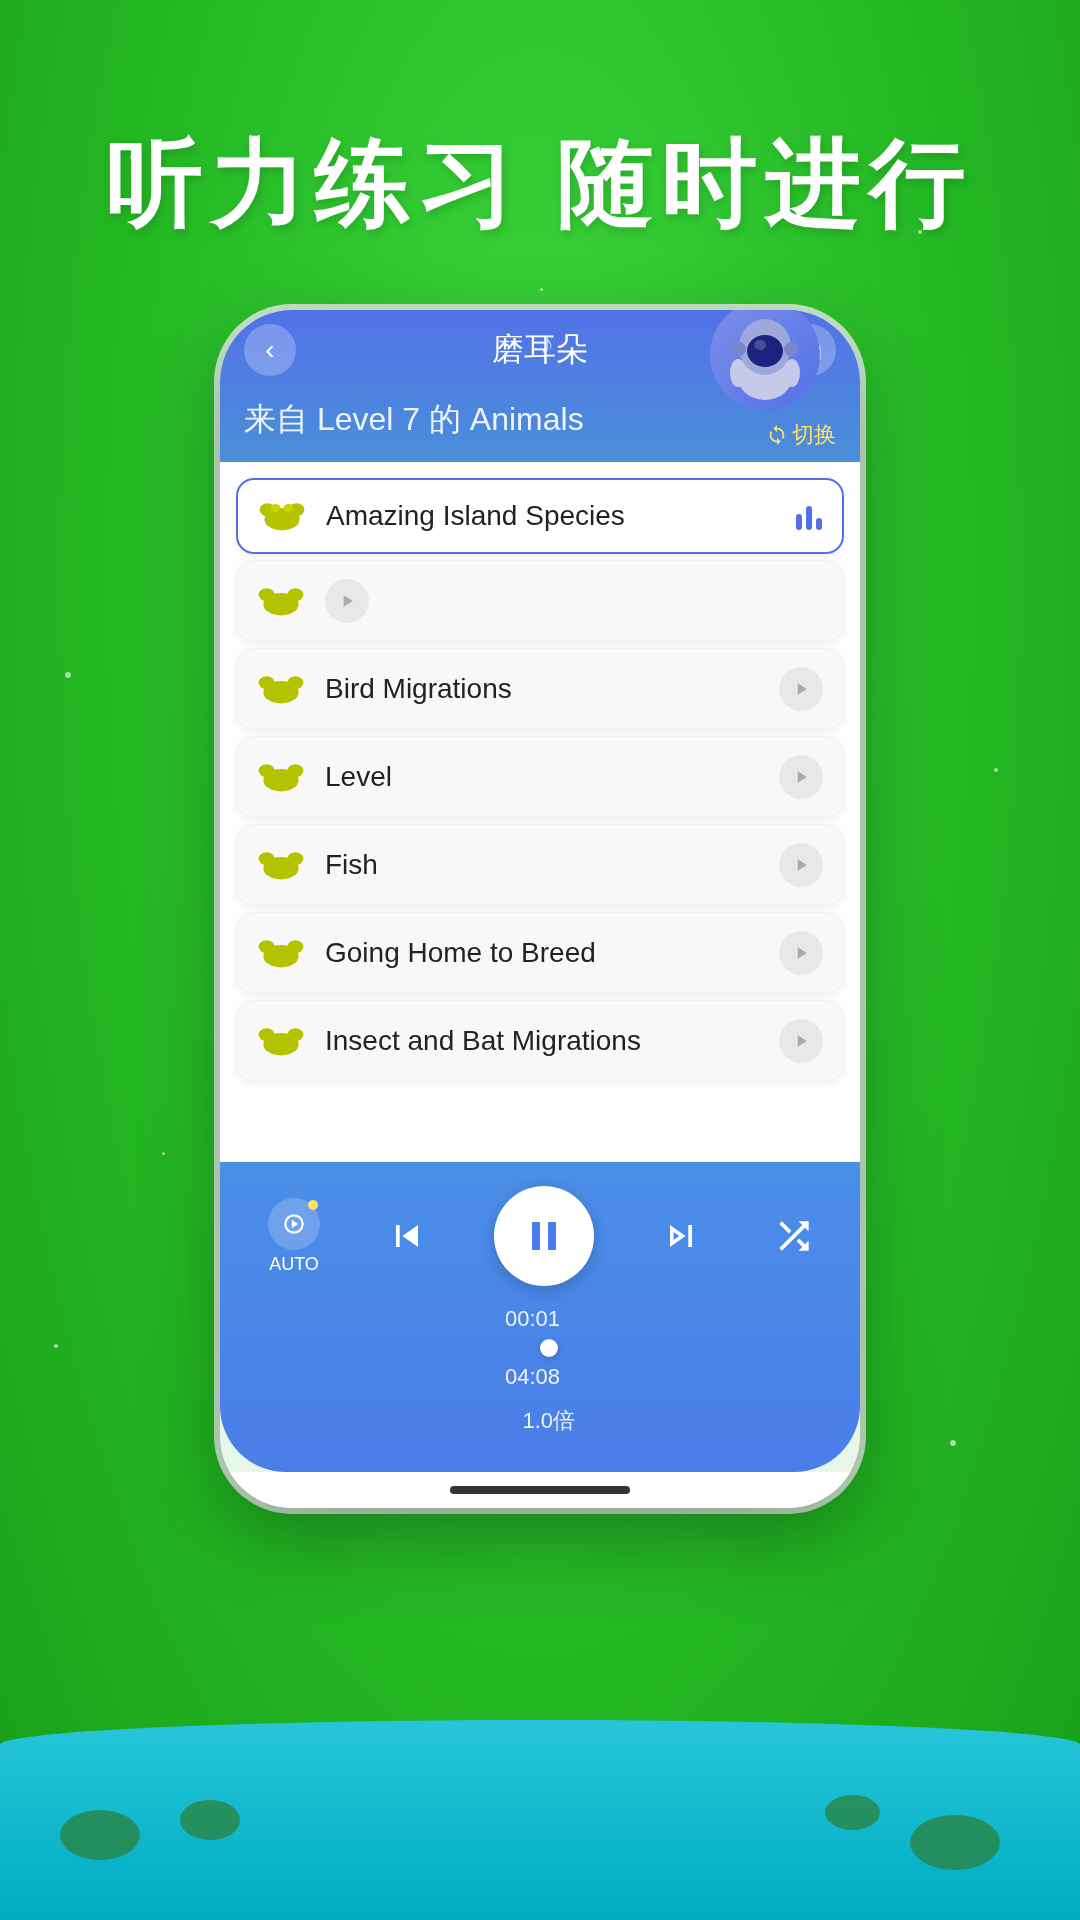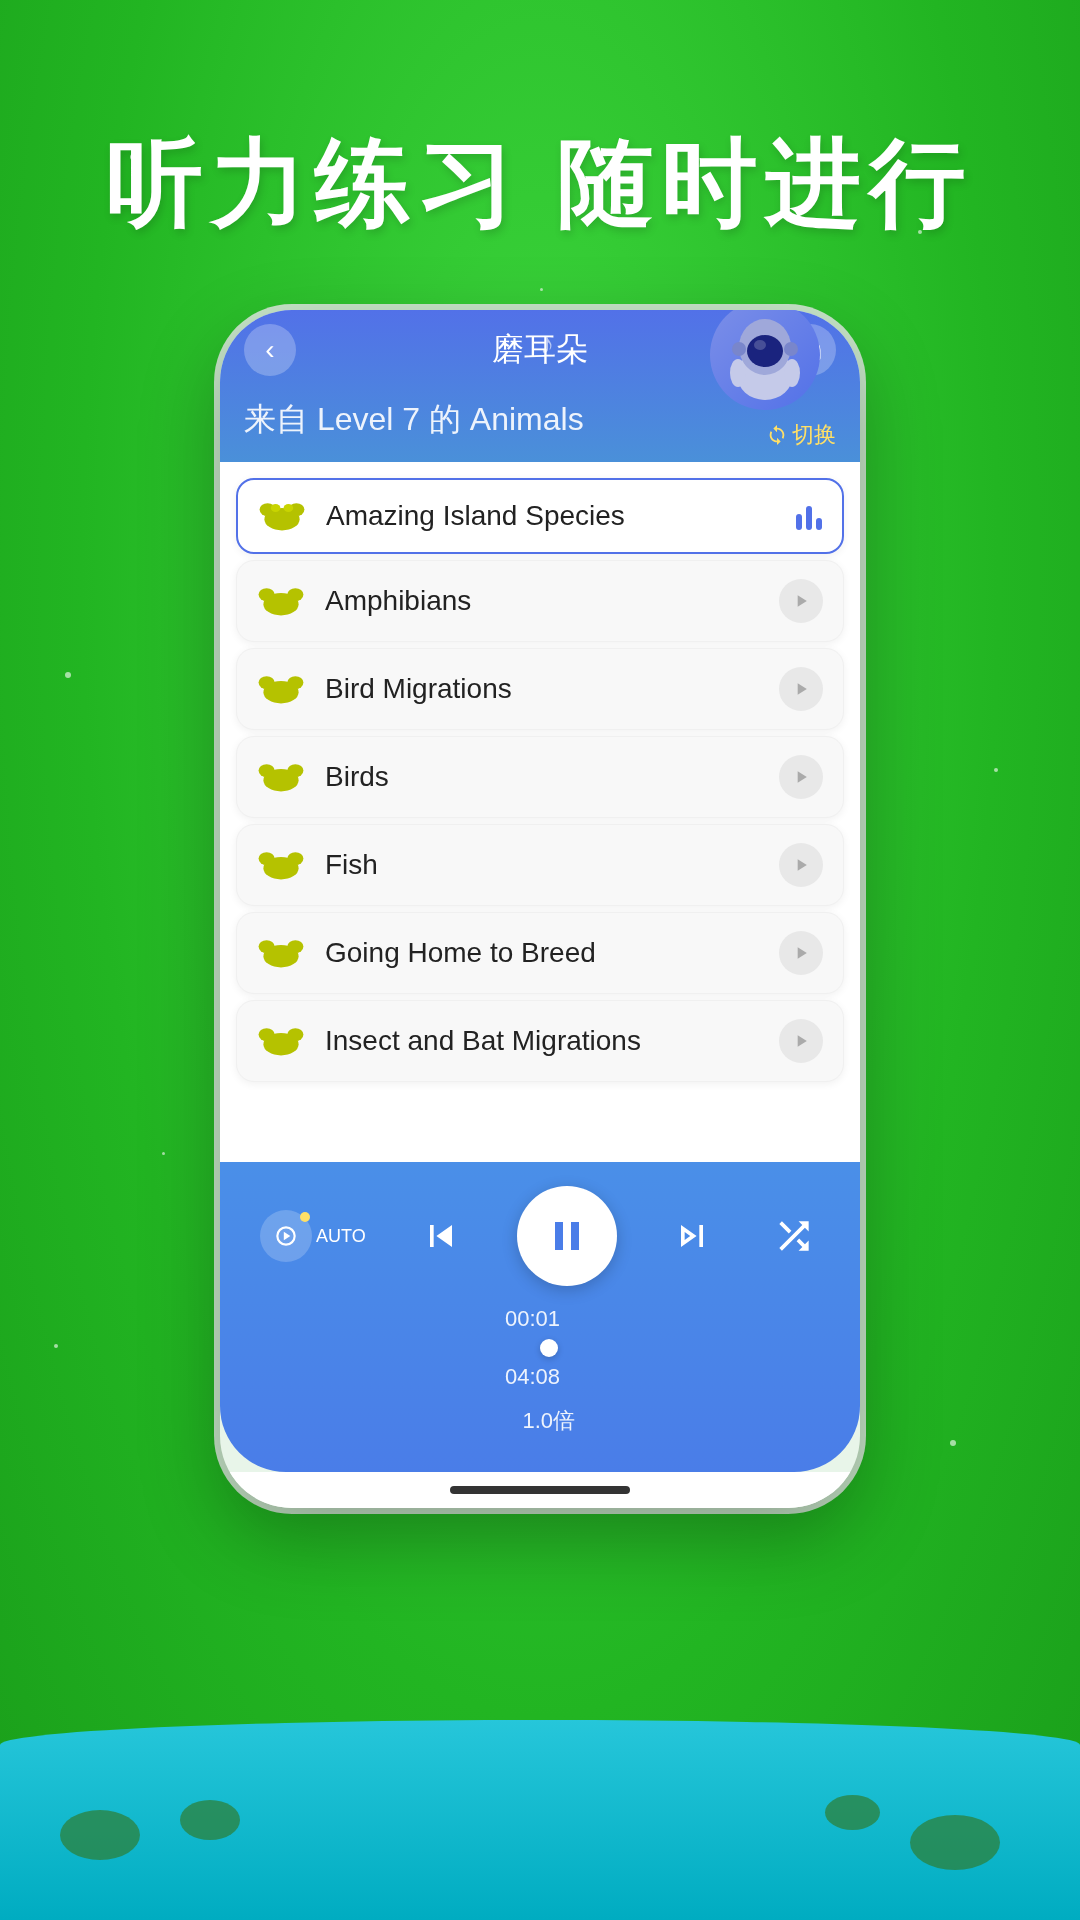--- a/index.html
+++ b/index.html
@@ -255,23 +255,24 @@
 
     .controls-row {
       display: flex;
       align-items: center;
       justify-content: space-between;
       margin-bottom: 20px;
     }
 
     .auto-btn {
       display: flex;
-      flex-direction: row;
+      flex-direction: column;
       align-items: center;
       gap: 4px;
+      margin-left: 8px;
     }
     .auto-icon {
       width: 52px;
       height: 52px;
       background: rgba(255,255,255,0.2);
       border-radius: 50%;
       display: flex;
       align-items: center;
       justify-content: center;
       color: white;
@@ -497,21 +498,20 @@
           <div class="active-bar" style="height:12px"></div>
         </div>
       </div>
 
       <div class="track-item">
         <svg class="bear-icon" viewBox="0 0 60 40">
           <ellipse cx="12" cy="12" rx="10" ry="8" fill="#b5c200"></ellipse>
           <ellipse cx="48" cy="12" rx="10" ry="8" fill="#b5c200"></ellipse>
           <ellipse cx="30" cy="24" rx="22" ry="14" fill="#b5c200"></ellipse>
         </svg>
-        <span class="track-name">Amphibians</span>
         <div class="track-play-btn">
           <svg width="20" height="20" viewBox="0 0 24 24" fill="#aaa">
               <path d="M8 5v14l11-7z"></path>
             </svg>
         </div>
       </div>
 
       <div class="track-item">
         <svg class="bear-icon" viewBox="0 0 60 40">
           <ellipse cx="12" cy="12" rx="10" ry="8" fill="#b5c200"></ellipse>
@@ -525,21 +525,21 @@
             </svg>
         </div>
       </div>
 
       <div class="track-item">
         <svg class="bear-icon" viewBox="0 0 60 40">
           <ellipse cx="12" cy="12" rx="10" ry="8" fill="#b5c200"></ellipse>
           <ellipse cx="48" cy="12" rx="10" ry="8" fill="#b5c200"></ellipse>
           <ellipse cx="30" cy="24" rx="22" ry="14" fill="#b5c200"></ellipse>
         </svg>
-        <span class="track-name">Birds</span>
+        <span class="track-name">Level</span>
         <div class="track-play-btn">
           <svg width="20" height="20" viewBox="0 0 24 24" fill="#aaa">
               <path d="M8 5v14l11-7z"></path>
             </svg>
         </div>
       </div>
 
       <div class="track-item">
         <svg class="bear-icon" viewBox="0 0 60 40">
           <ellipse cx="12" cy="12" rx="10" ry="8" fill="#b5c200"></ellipse>

